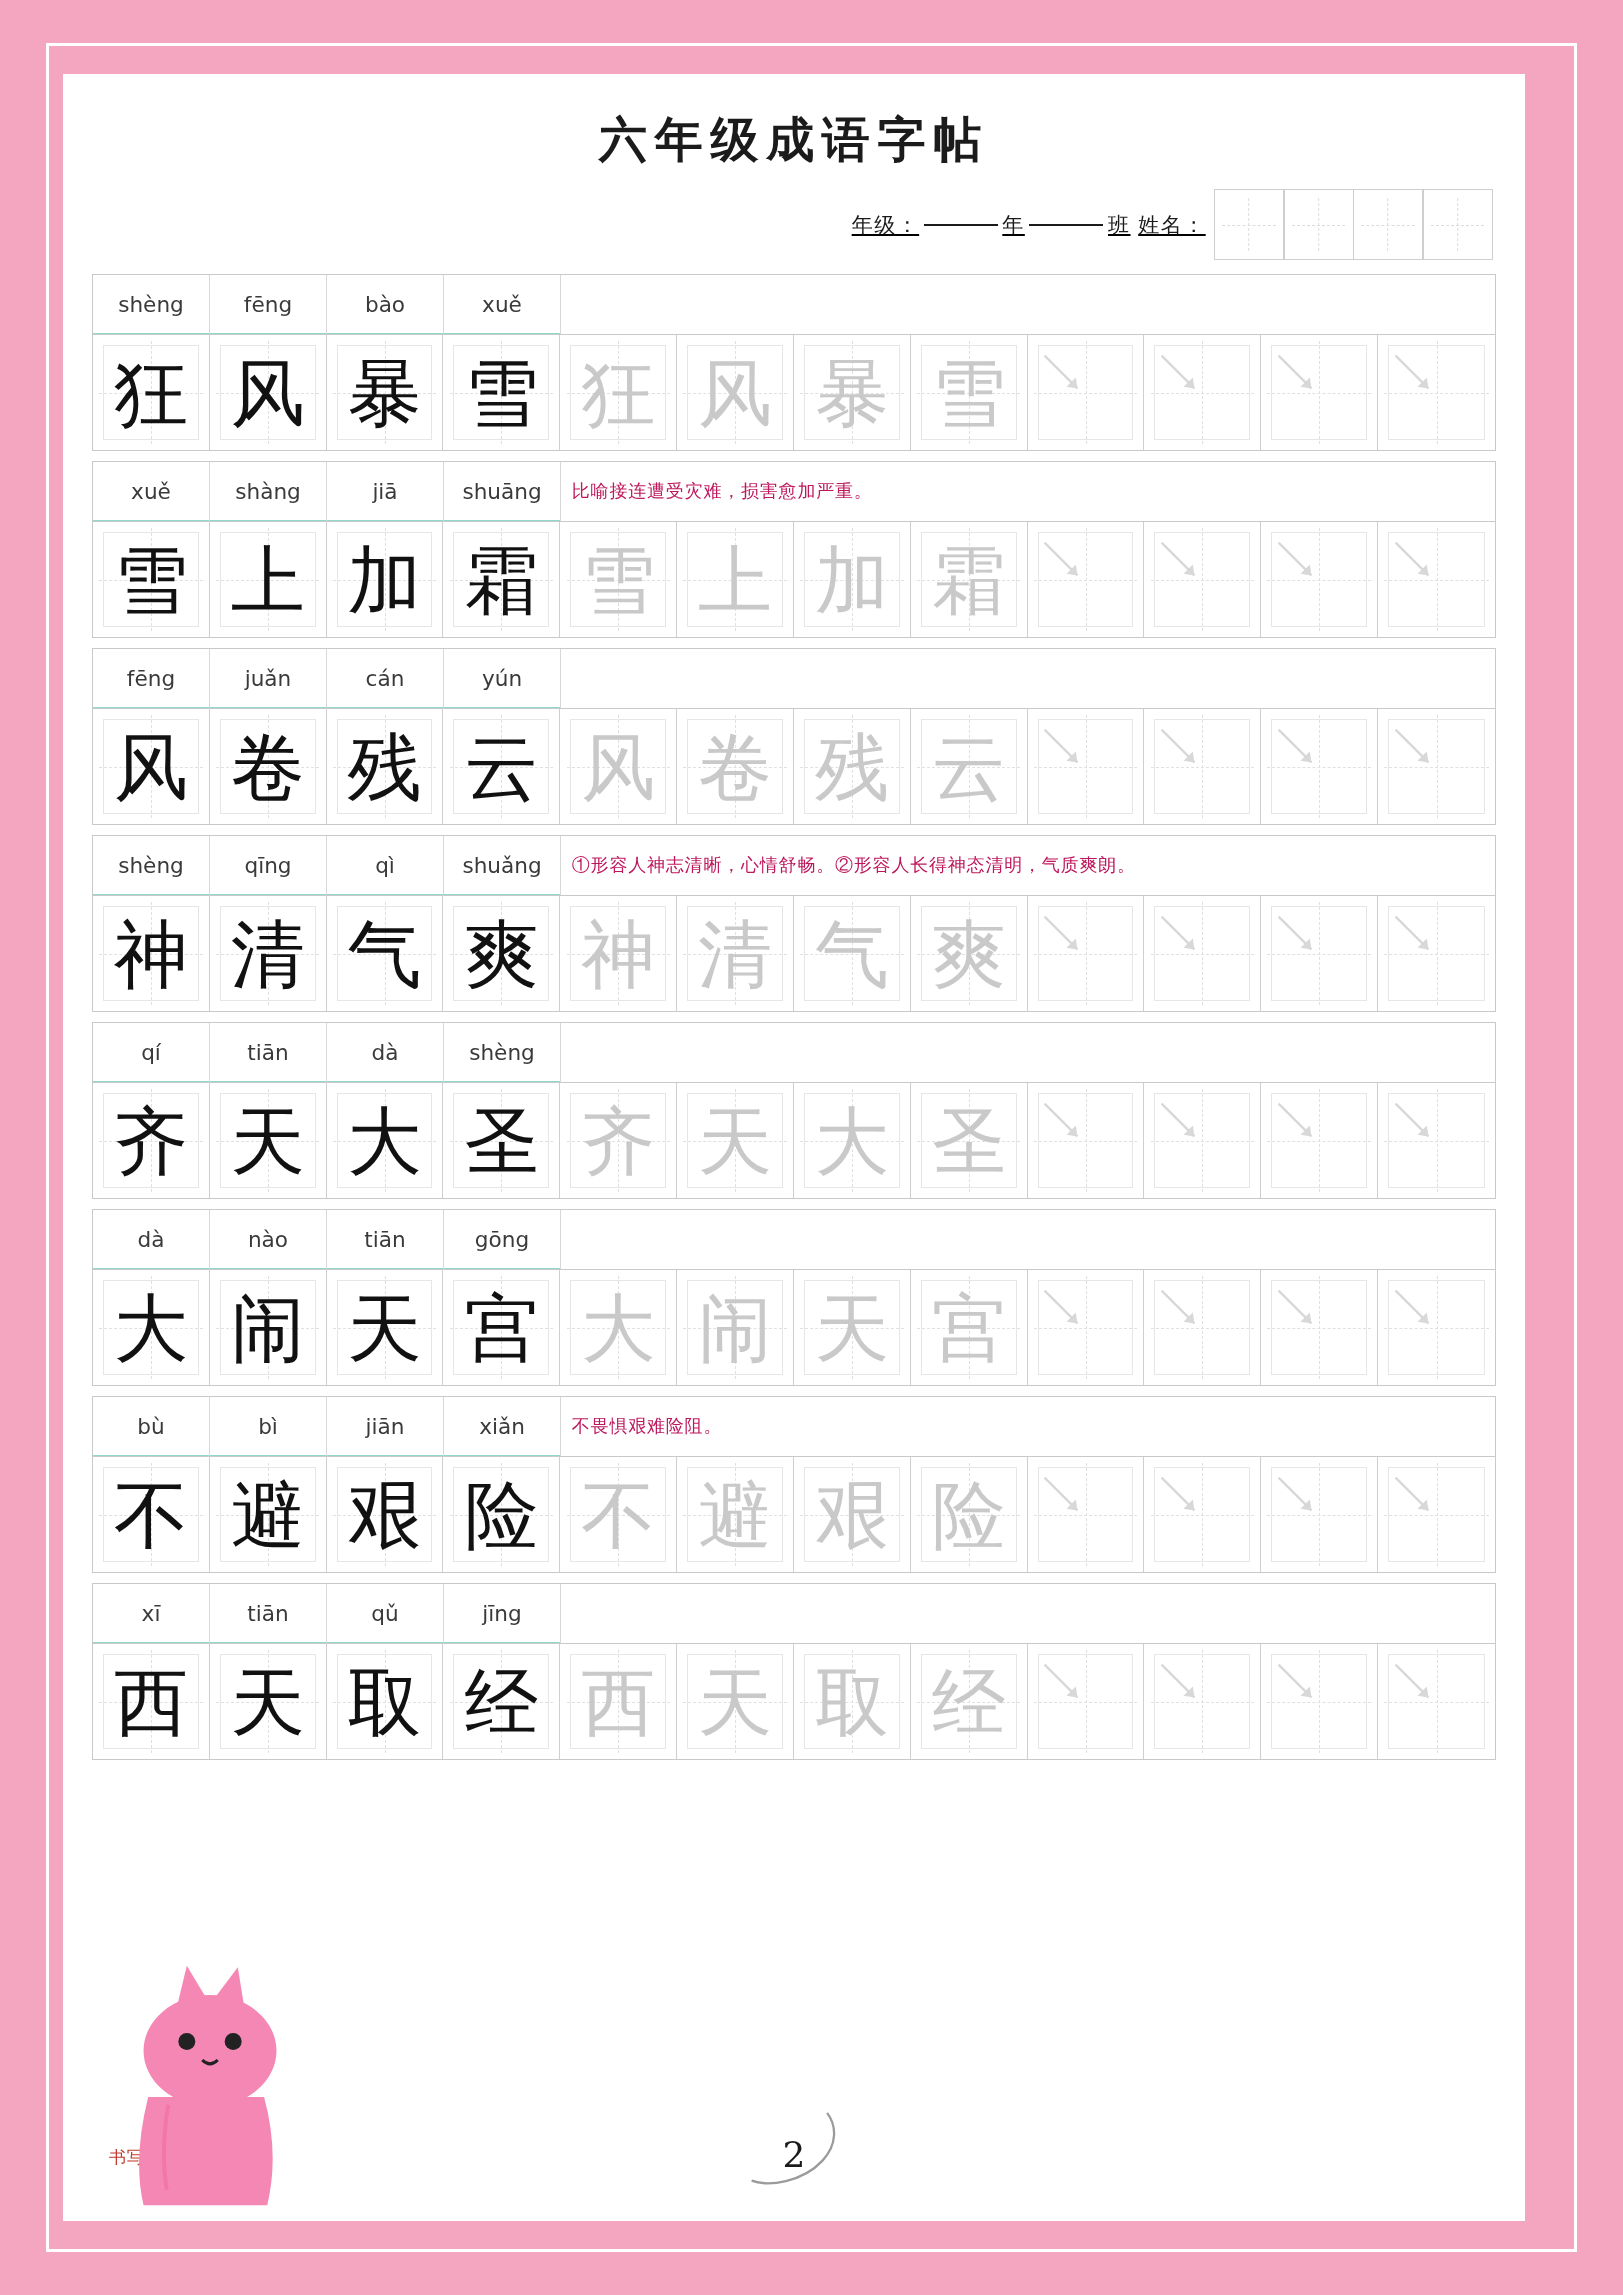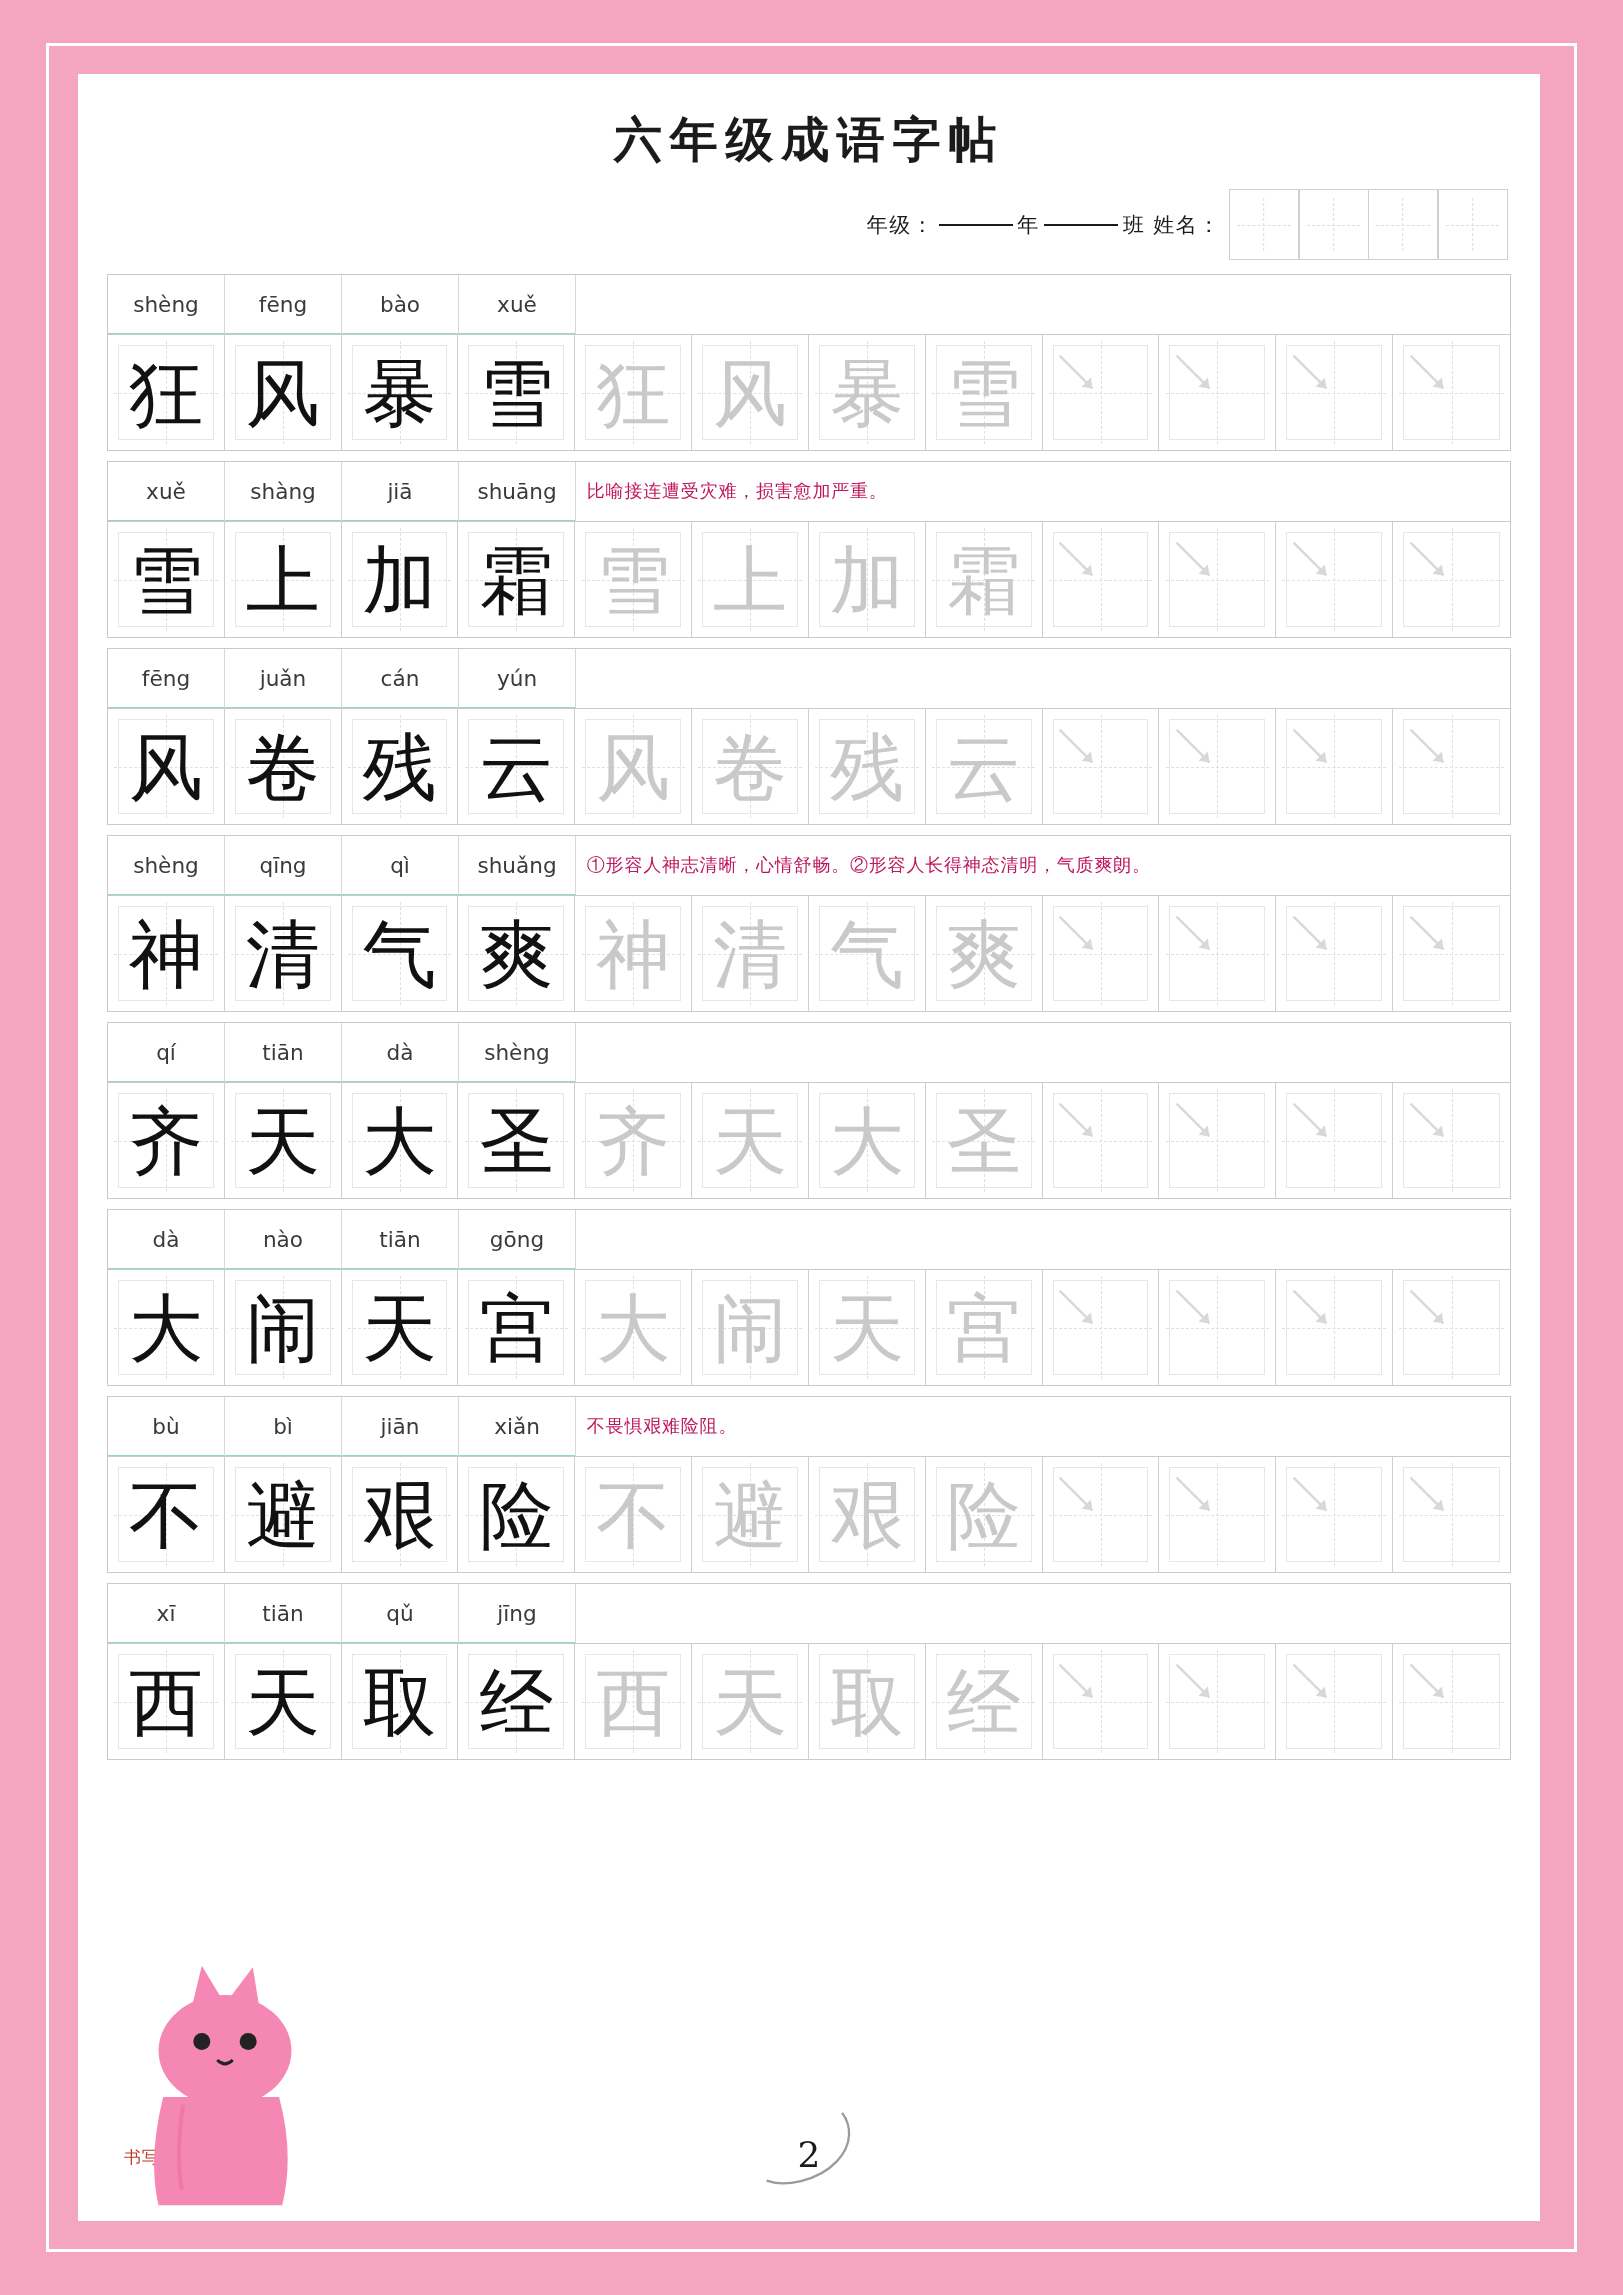--- a/index.html
+++ b/index.html
@@ -26,21 +26,21 @@
     position: absolute;
     left: 46px;
     top: 43px;
     right: 46px;
     bottom: 43px;
     border: 3.9px solid #ffffff;
     box-sizing: border-box;
   }
   .sheet {
     position: absolute;
-    left: 78px;
+    left: 63px;
     top: 74px;
     width: 1462px;
     height: 2147px;
     background: #ffffff;
     box-sizing: border-box;
   }
   
   .title {
     text-align: center;
     font-family: "DejaVu Serif", serif;
@@ -49,20 +49,21 @@
     letter-spacing: 7.7px;
     color: #1b1b1b;
     padding-top: 34px;
   }
   .meta-row {
     display: flex;
     align-items: center;
     justify-content: flex-end;
     padding: 17px 32px 0 0;
     gap: 0;
+    text-decoration: underline;
   }
   .meta-text {
     font-family: "DejaVu Serif", serif;
     font-size: 21px;
     color: #1b1b1b;
     letter-spacing: 1.5px;
     white-space: nowrap;
   }
   .blank-line {
     display: inline-block;

